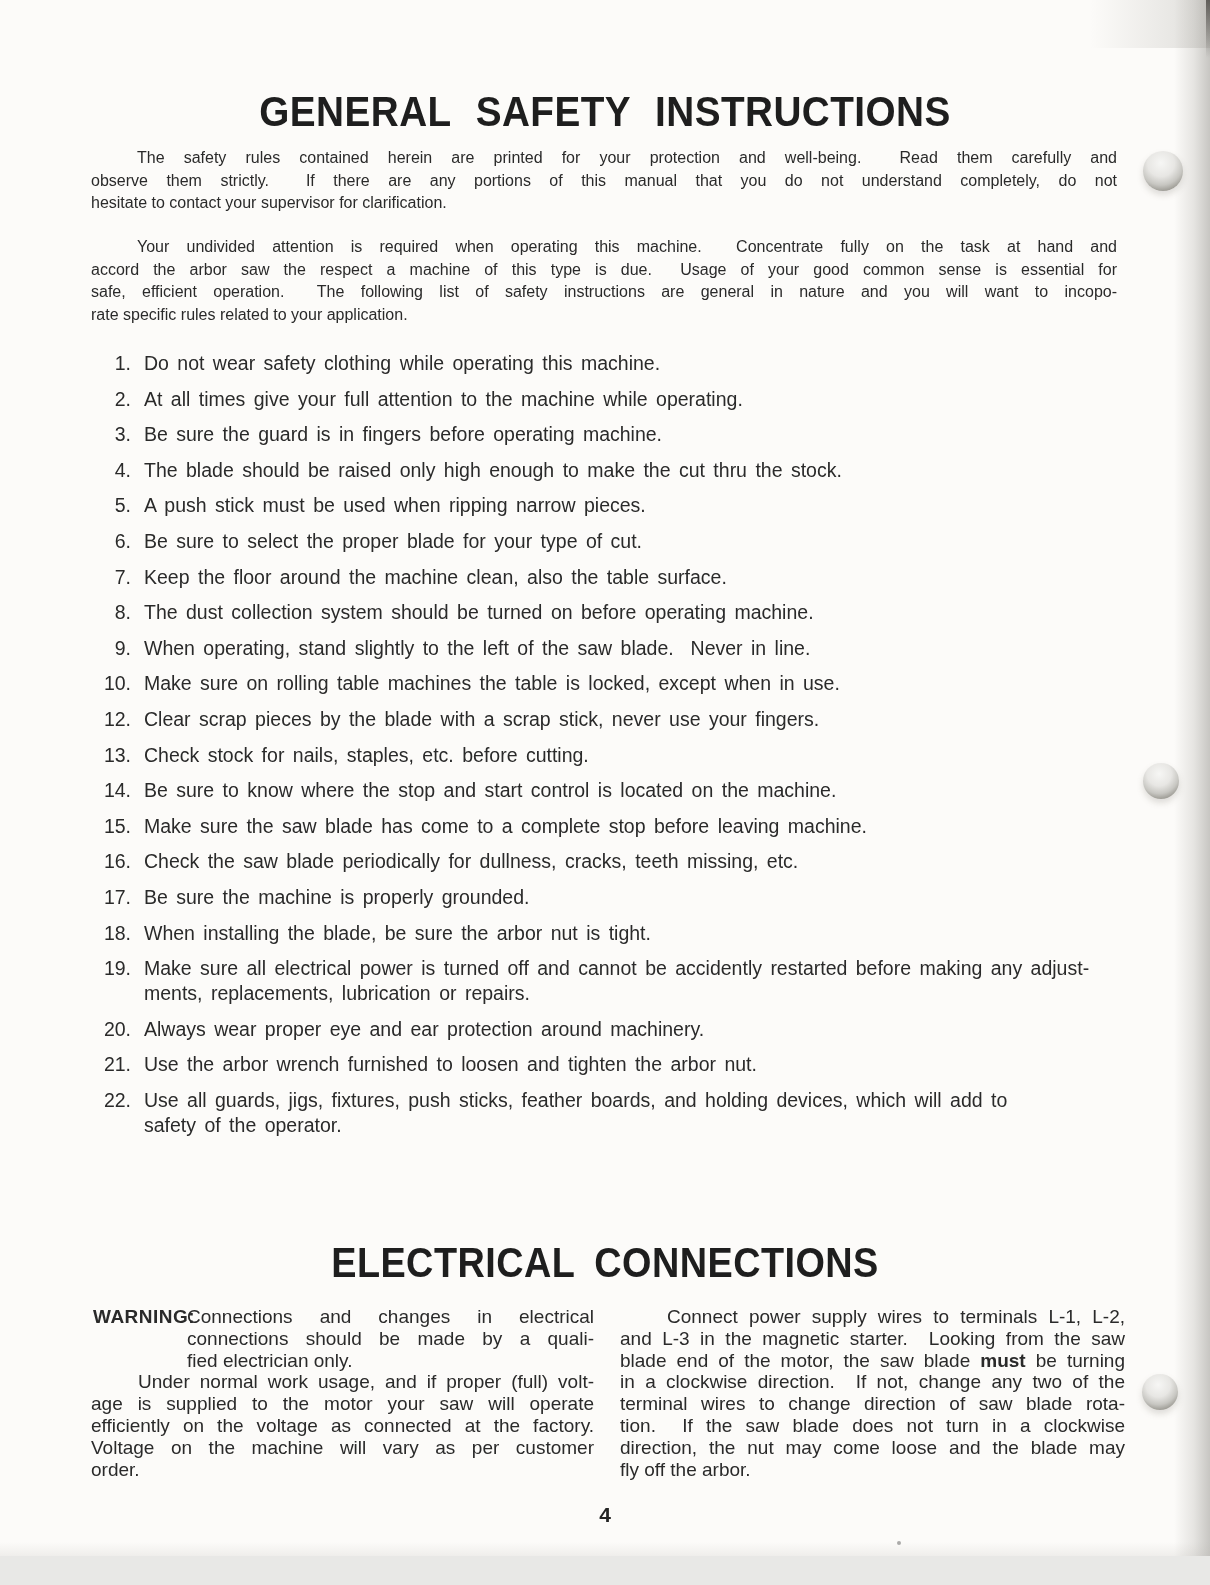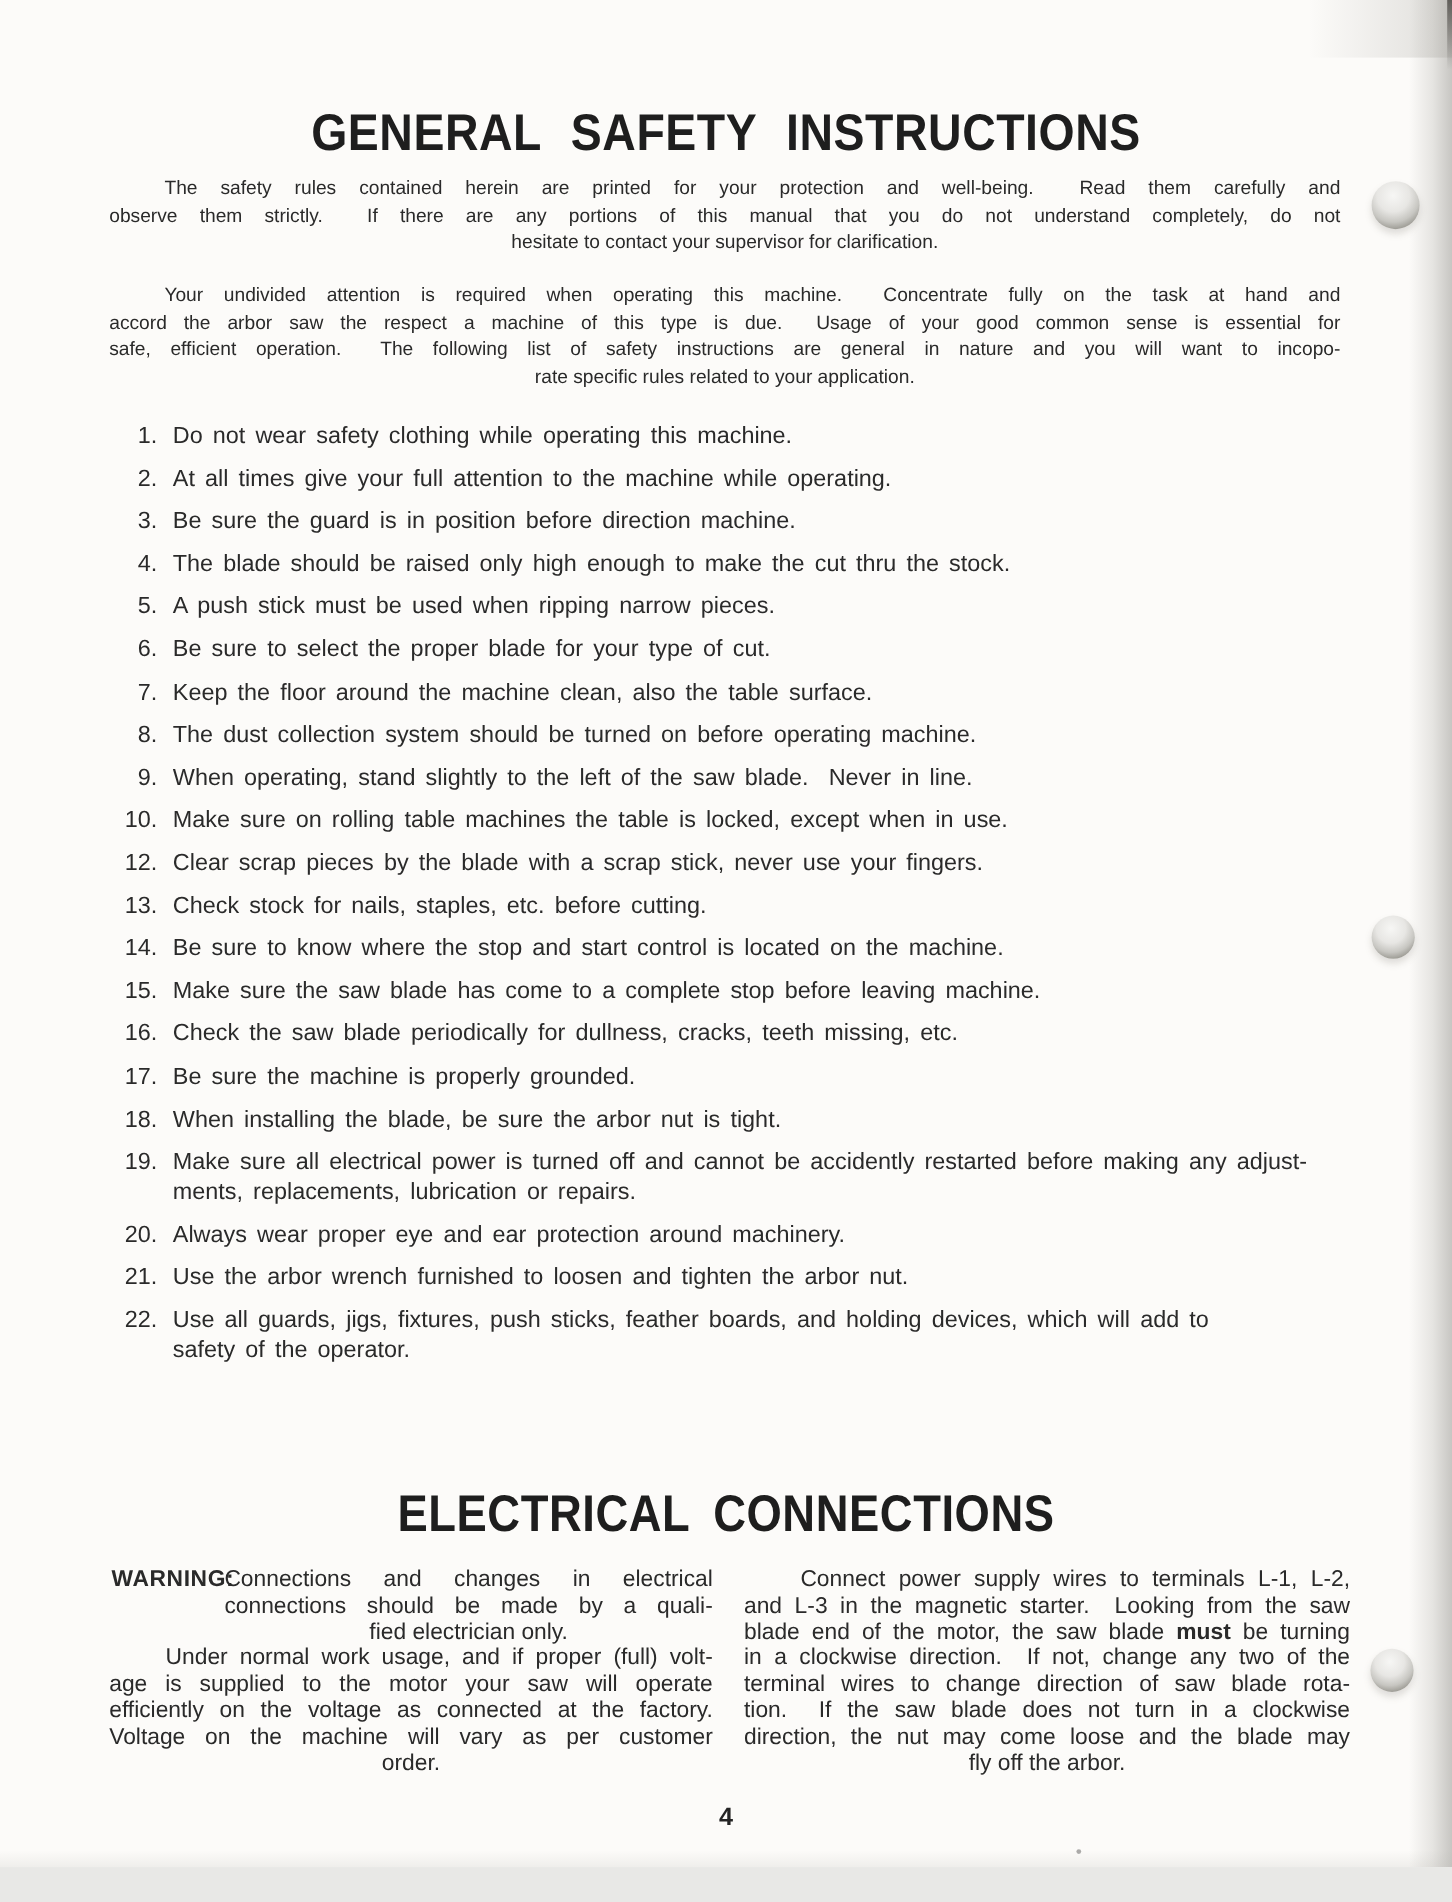--- a/index.html
+++ b/index.html
@@ -78,21 +78,21 @@
   .h2{
     position:absolute;top:1238px;left:0;width:100%;
     text-align:center;font-weight:bold;font-size:43px;line-height:48px;
     letter-spacing:0.5px;word-spacing:10px;color:var(--hink,#1e1e1e);
     transform:scaleX(0.88);
   }
   .para{position:absolute;left:91px;width:1026px;font-size:16px;line-height:22.6px;}
   .para1{top:147px;}
   .para2{top:236px;}
   .jline{text-align:justify;text-align-last:justify;}
-  .lline{text-align:center;}
+  .lline{text-align:left;}
   .list{position:absolute;left:91px;top:351px;width:1048px;font-size:19.5px;}
   .item{display:flex;margin-bottom:10.6px;}
   .item-num{flex:none;width:40px;text-align:right;line-height:25px;}
   .item-body{margin-left:13px;line-height:25px;word-spacing:3px;flex:1 1 auto;}
   .iline{text-align:left;}
   .col{position:absolute;top:1306px;font-size:19px;line-height:21.8px;}
   .col-left{left:91px;width:503px;}
   .col-right{left:620px;width:505px;}
   .warn-row{position:relative;}
   .warn-label{position:absolute;left:2px;top:0;font-weight:bold;letter-spacing:0.5px;}
@@ -145,21 +145,21 @@
       </div>
       <div class="item">
         <span class="item-num">2.</span>
         <div class="item-body">
           <div class="iline">At all times give your full attention to the machine while operating.</div>
         </div>
       </div>
       <div class="item">
         <span class="item-num">3.</span>
         <div class="item-body">
-          <div class="iline">Be sure the guard is in position before direction machine.</div>
+          <div class="iline">Be sure the guard is in fingers before operating machine.</div>
         </div>
       </div>
       <div class="item">
         <span class="item-num">4.</span>
         <div class="item-body">
           <div class="iline">The blade should be raised only high enough to make the cut thru the stock.</div>
         </div>
       </div>
       <div class="item">
         <span class="item-num">5.</span>

